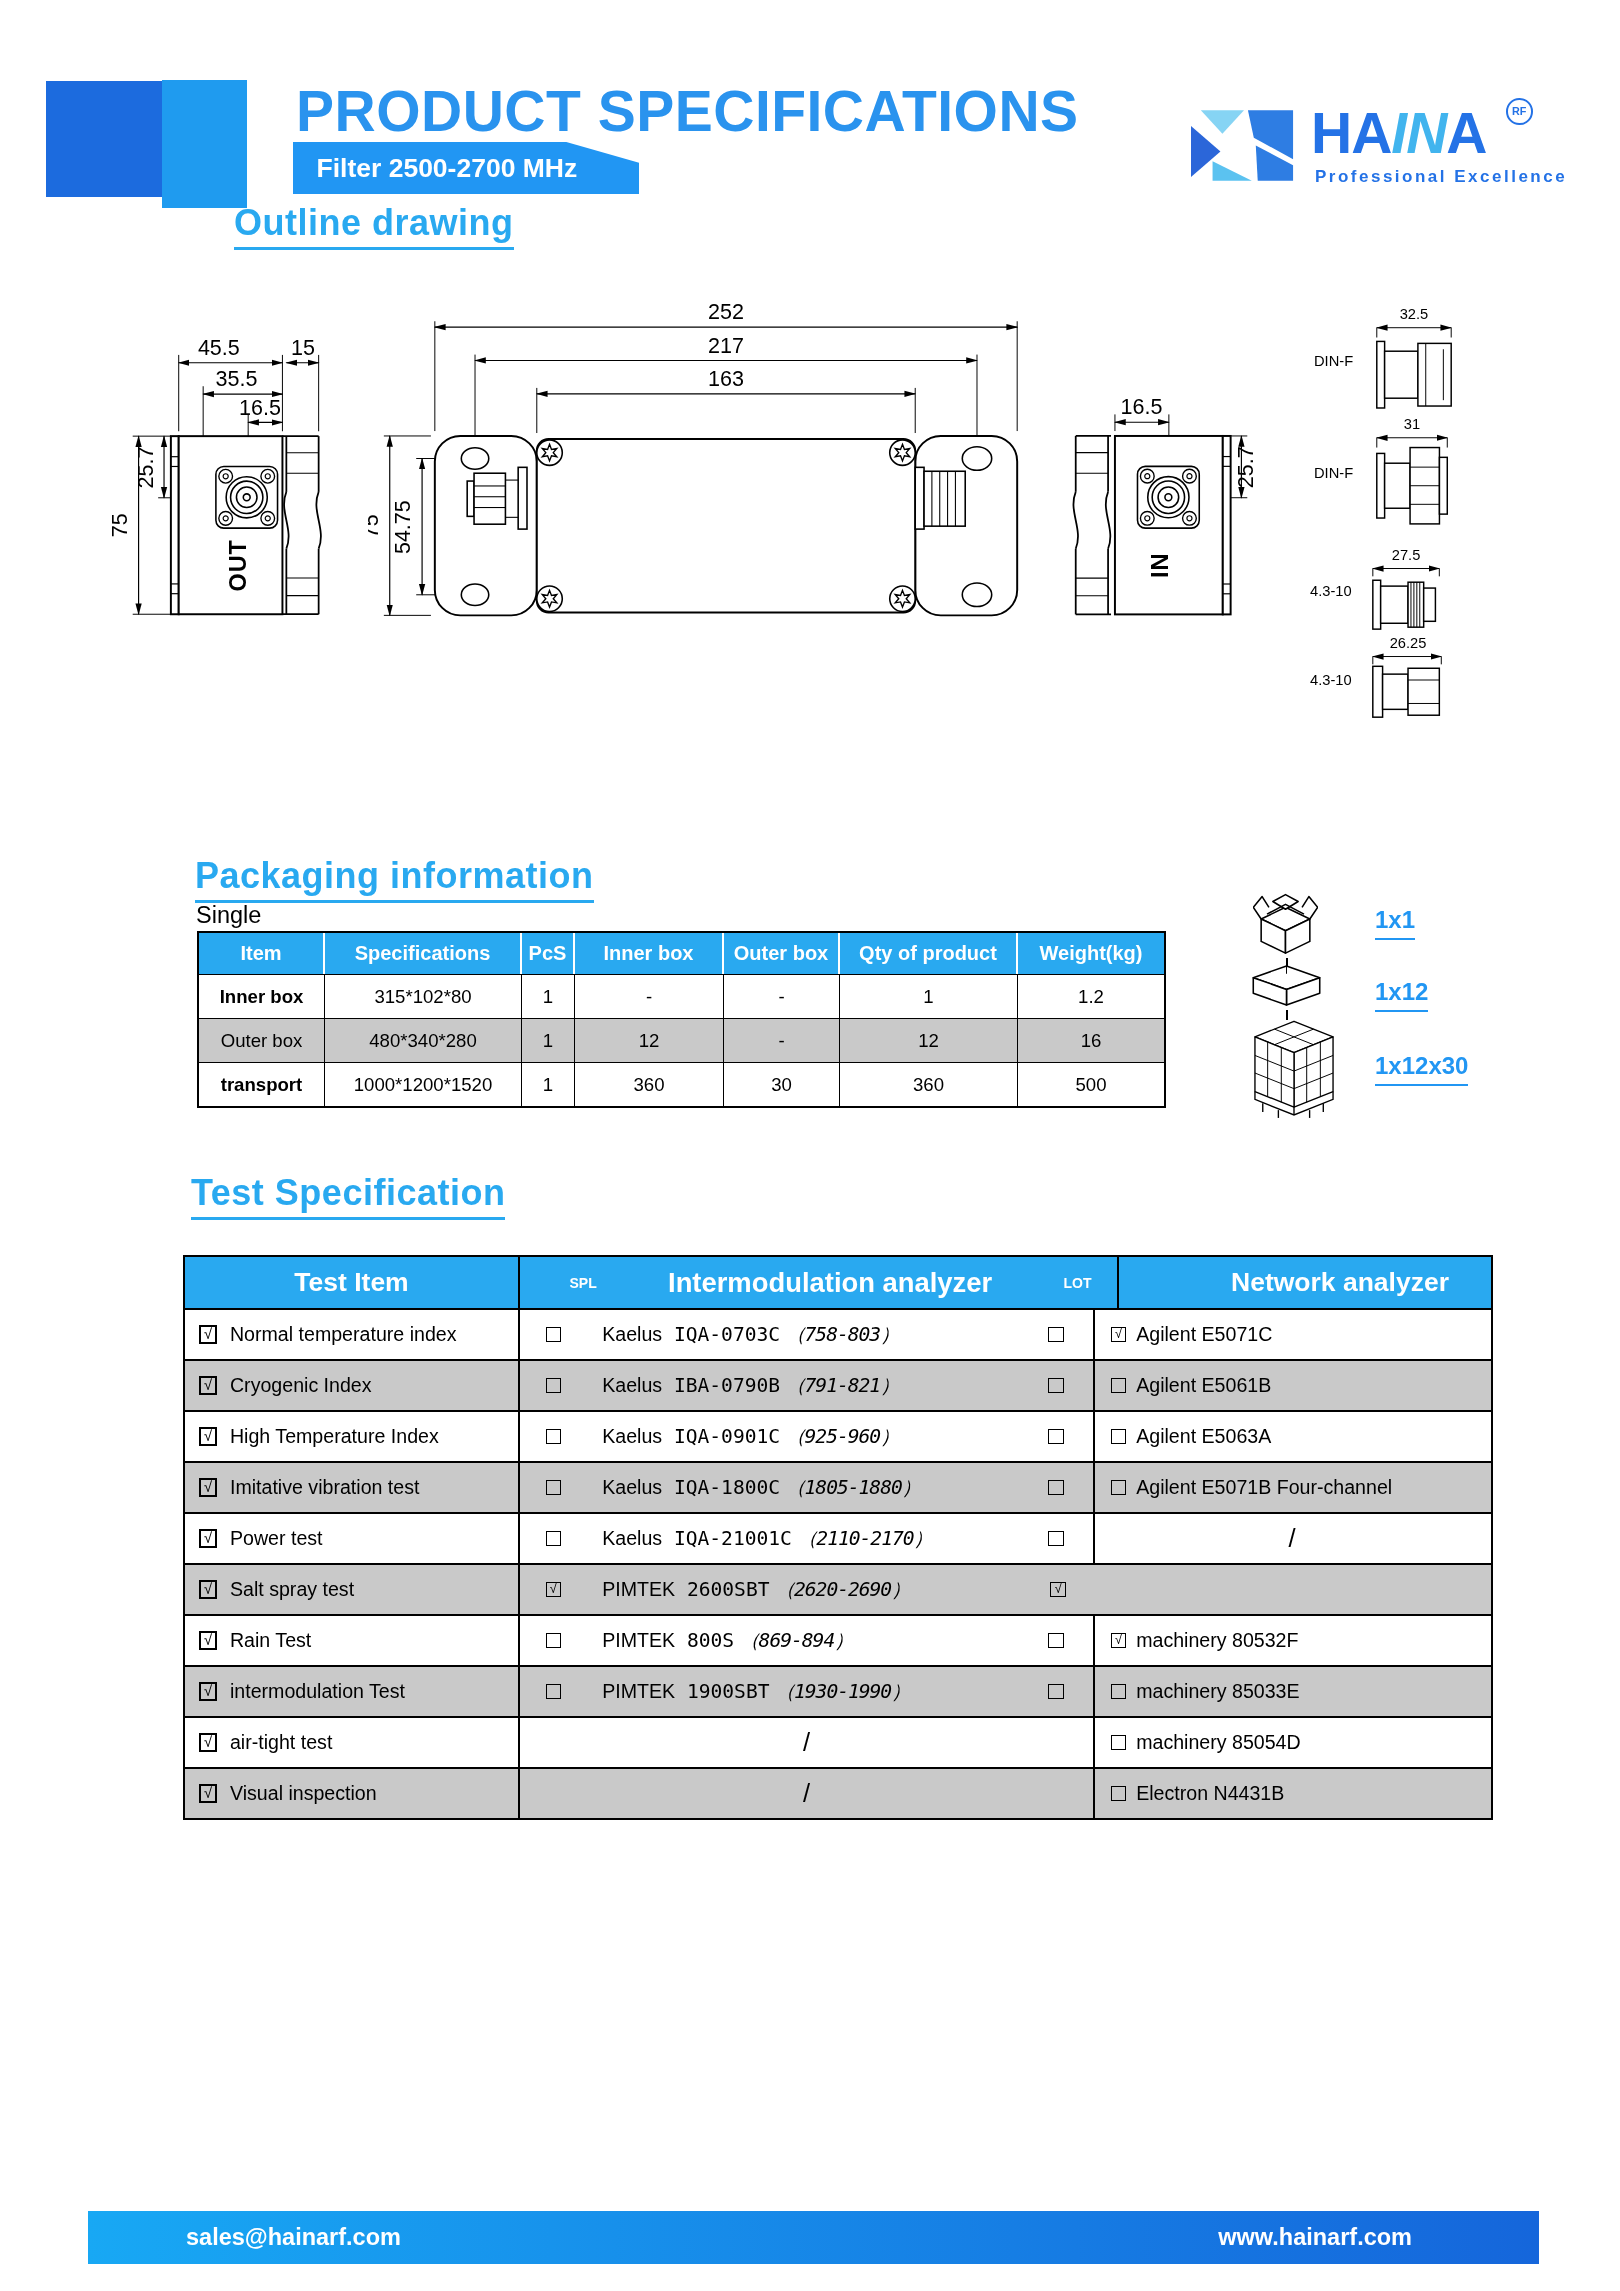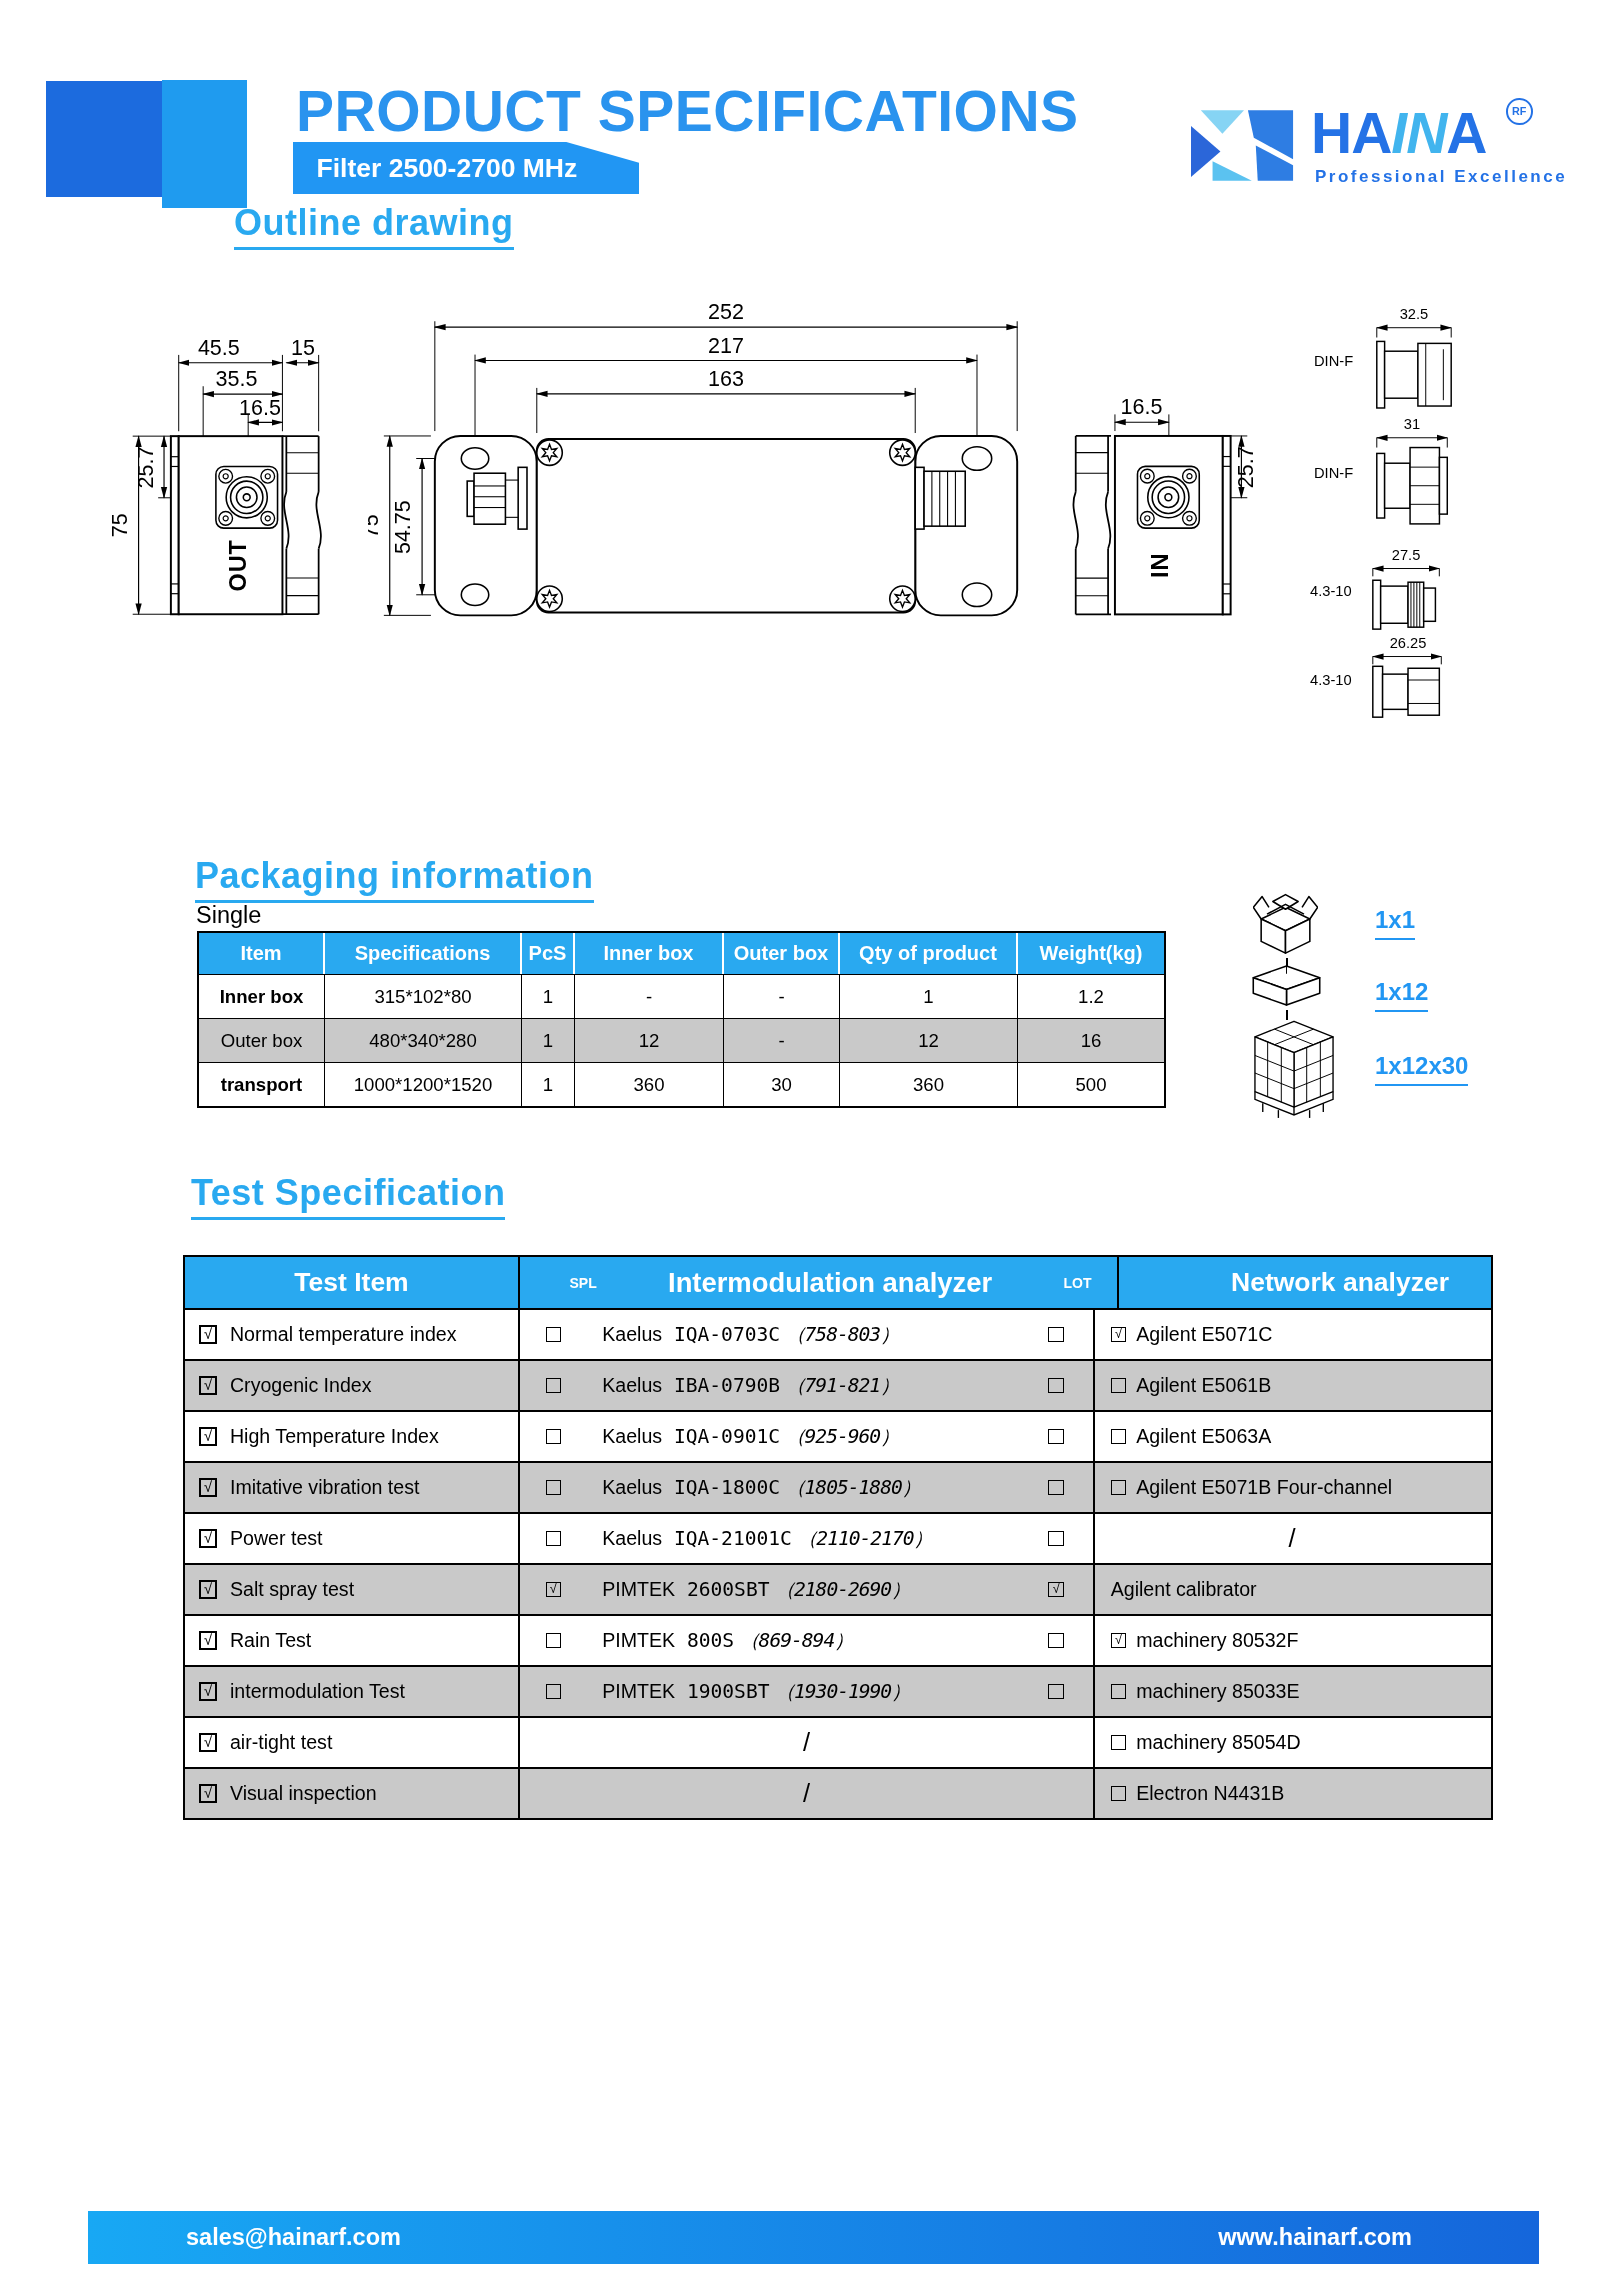--- a/index.html
+++ b/index.html
@@ -591,25 +591,22 @@
       <div class="tc tc-net slash">/</div>
     </div>
 
     <div class="t-row gray">
       <div class="tc tc-item">
           <span class="cb cb-lg">√</span>
           <span>Salt spray test</span>
         </div>
       <div class="tc tc-mid">
           <span class="cb">√</span>
-          <span class="mid-text"><span>PIMTEK</span><span class="model">2600SBT</span><span class="range">（2180-2690）</span></span>
+          <span class="mid-text"><span>PIMTEK</span><span class="model">2600SBT</span><span class="range">（2620-2690）</span></span>
           <span class="cb">√</span>
-        </div>
-      <div class="tc tc-net">
-          <span>Agilent calibrator</span>
         </div>
     </div>
 
     <div class="t-row">
       <div class="tc tc-item">
           <span class="cb cb-lg">√</span>
           <span>Rain Test</span>
         </div>
       <div class="tc tc-mid">
           <span class="cb"></span>

